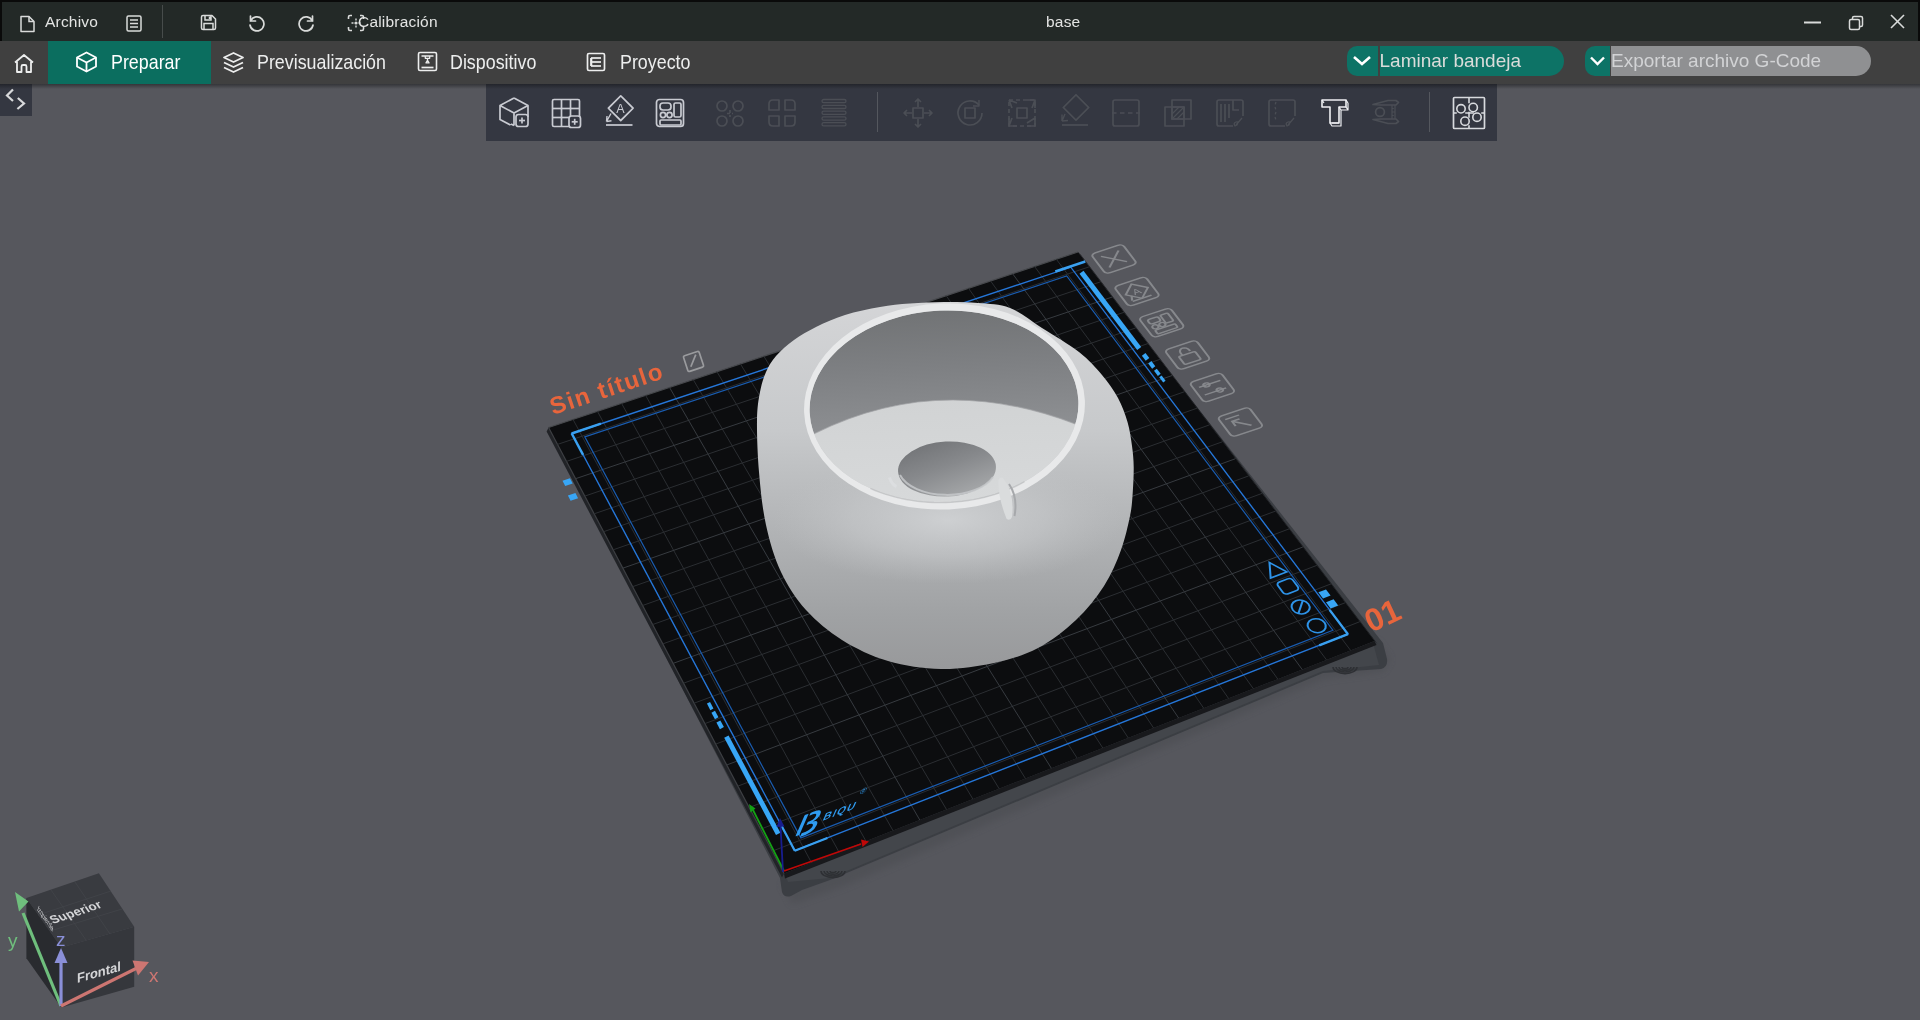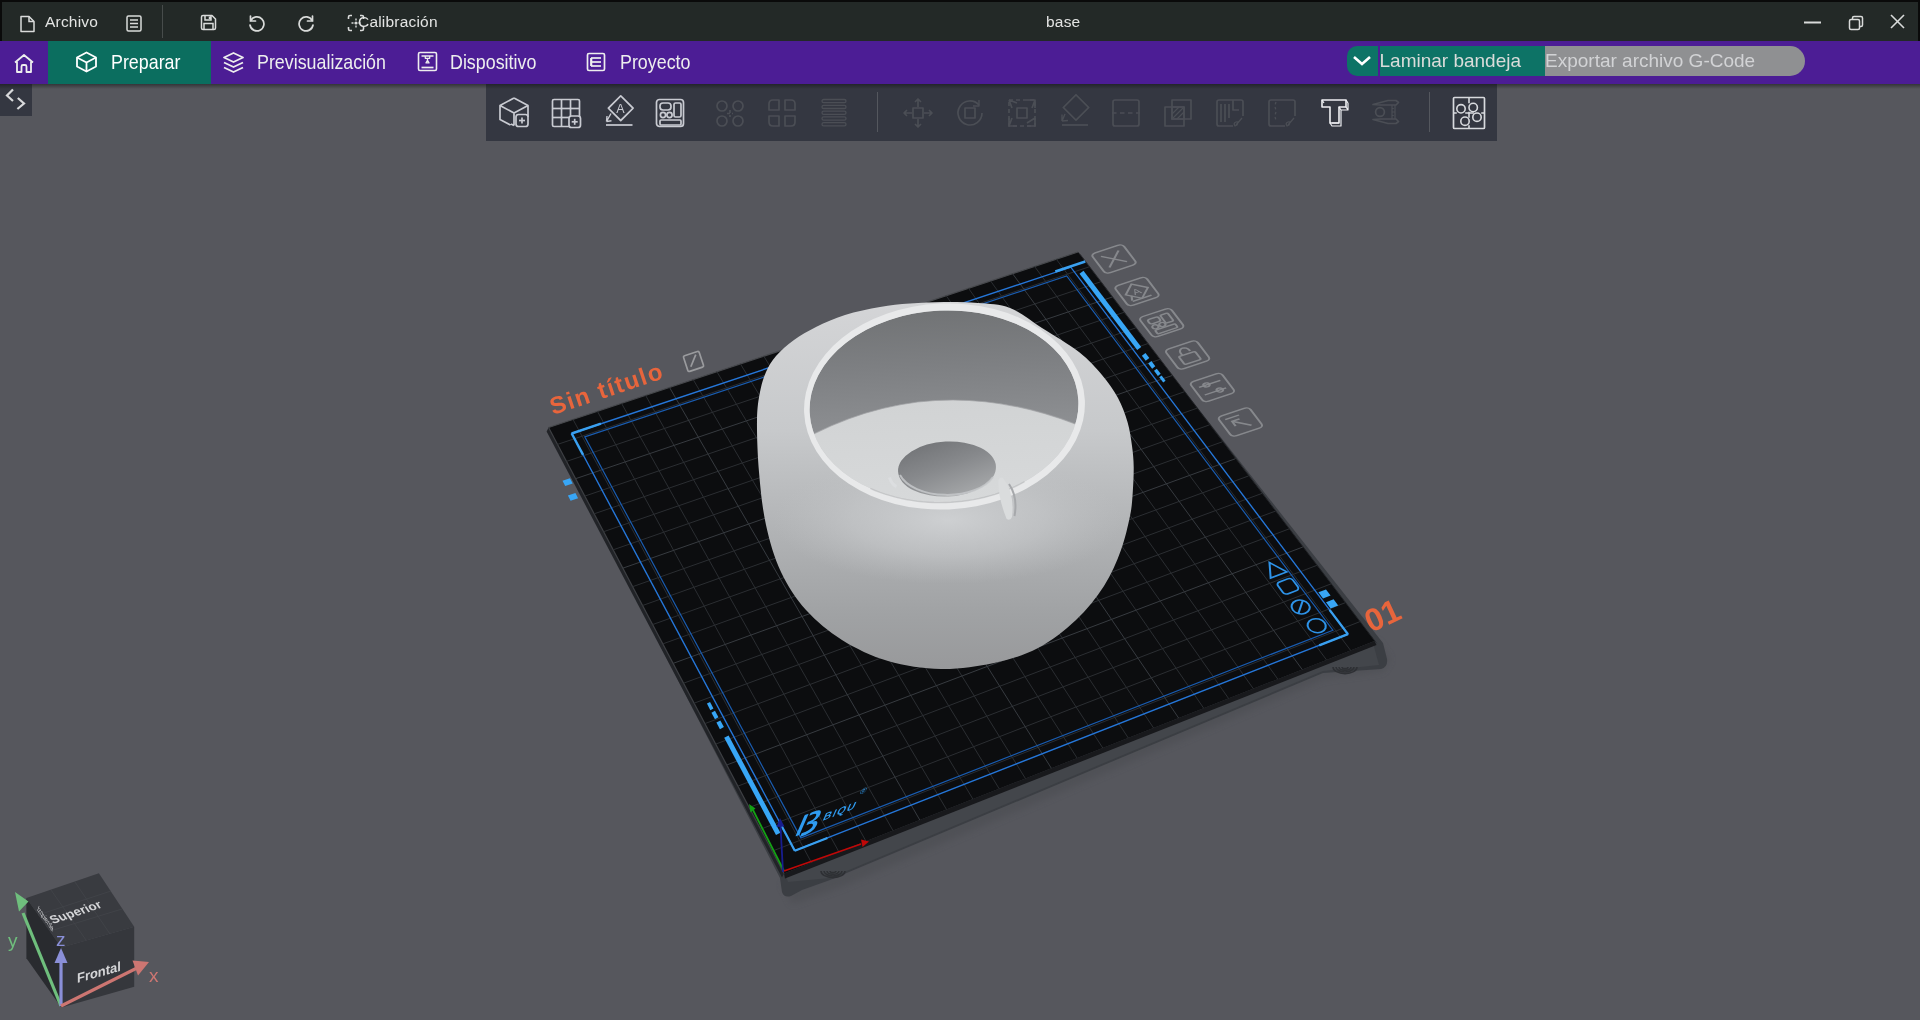--- a/index.html
+++ b/index.html
@@ -1,18 +1,18 @@
 <!DOCTYPE html>
 <html><head><meta charset="utf-8"><style>
 *{margin:0;padding:0;box-sizing:border-box}
 html,body{width:1920px;height:1020px;overflow:hidden;background:#56575d;font-family:"Liberation Sans",sans-serif}
 #titlebar{position:absolute;left:0;top:0;width:1920px;height:52px;background:#232927;border-top:2px solid #0a0a0a;border-bottom:1px solid #0b0c0c;border-left:2px solid #0a0a0a;border-right:2px solid #0a0a0a;box-sizing:border-box}
 #titlebar .t{position:absolute;top:11px;font-size:15.5px;color:#e3e4e3;letter-spacing:0.2px}
 .ic{position:absolute}
-#tabbar{position:absolute;left:0;top:41px;width:1920px;height:43px;background:#4c1d95}
+#tabbar{position:absolute;left:0;top:41px;width:1920px;height:43px;background:#404040}
 .acttab{position:absolute;left:47.5px;top:0;width:163.5px;height:43px;background:#0b6e5f}
 .tab{position:absolute;top:9px;font-size:21px;color:#edeeee;transform:scaleX(0.85);transform-origin:0 50%;white-space:nowrap}
 #tabbar .ic{top:52px}
 .chev{position:absolute;top:5px;width:30.5px;height:29.5px;background:#0d7366;border-radius:10px 0 0 10px;display:flex;align-items:center;justify-content:center}
 .pill{position:absolute;top:5px;height:29.5px;border-radius:0 15px 15px 0;text-align:left;font-size:19px;line-height:29px}
 .teal{background:#0d7366;color:#dadcda}
 .gray{background:#8f9092;color:#d2d3d5}
 #collapse{position:absolute;left:0;top:84px;width:32px;height:32px;background:#343741}
 #toolbar{position:absolute;left:486px;top:84px;width:1011px;height:57px;background:#343741}
 #toolbar svg{position:absolute;top:9.5px}
@@ -346,21 +346,21 @@
       <svg width="20" height="11" viewBox="0 0 20 11" fill="none" stroke="#fff" stroke-width="2.6">
         <path d="M2 2 L10 9 L18 2"></path>
       </svg>
     </div>
 <div class="pill teal" style="left:1379.5px;width:184px">Laminar bandeja</div>
 <div class="chev" style="left:1584.5px;width:25px">
       <svg width="17" height="10" viewBox="0 0 17 10" fill="none" stroke="#fff" stroke-width="2.4">
         <path d="M2 1.5 L8.5 8 L15 1.5"></path>
       </svg>
     </div>
-<div class="pill gray" style="left:1545px;width:260px">Exportar archivo G-Code</div>
+<div class="pill gray" style="left:1611px;width:260px">Exportar archivo G-Code</div>
 </div>
 <div id="collapse"><svg width="32" height="32" viewBox="0 0 32 32" fill="none" stroke="#d8d9db" stroke-width="2.2">
       <path d="M13 5.5 L7 11.5 L13 17"></path>
       <path d="M17.8 14 L24 19.5 L17.4 25"></path>
     </svg></div>
 <div id="toolbar">
     <svg style="left:9px" width="38" height="38" viewBox="0 0 38 38" fill="none" stroke="#c9cbd2" stroke-width="1.7" stroke-linejoin="round">
       <path d="M19 4 L33 11.5 L33 23 M19 4 L5 11.5 L5 25.5 L15.5 31 M5 11.5 L19 19 L33 11.5 M19 19 L19 31.5 M19 31.5 l-3 -1.6"></path>
       <rect x="21" y="20.5" width="12" height="12" rx="2.5" fill="#343741"></rect>
       <line x1="27" y1="23.5" x2="27" y2="29.5"></line>

